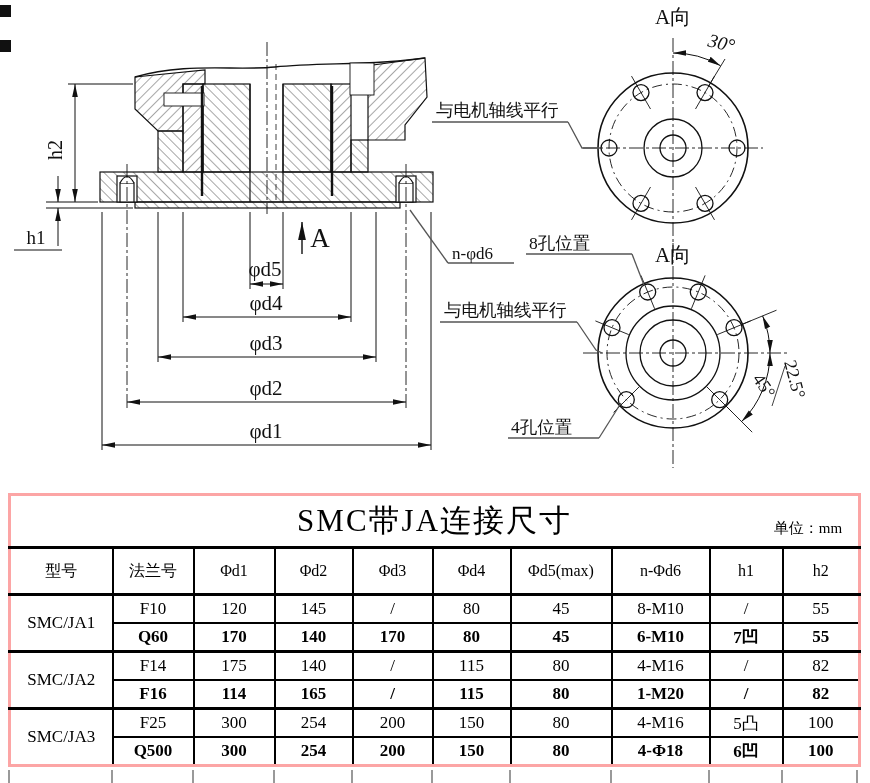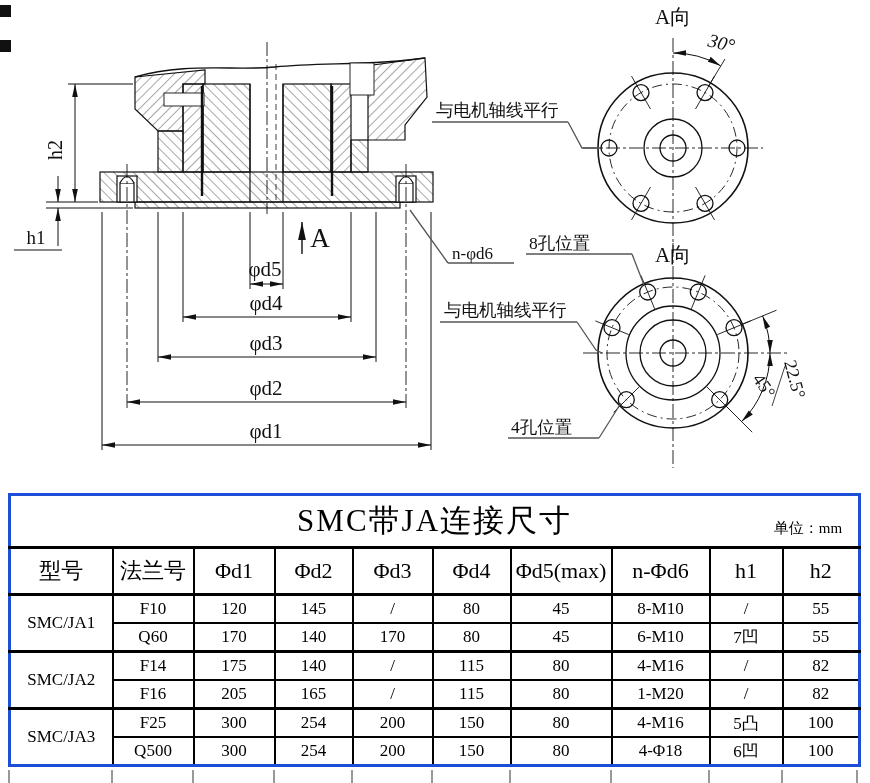--- a/index.html
+++ b/index.html
@@ -2,30 +2,30 @@
 <html><head>
 <meta charset="utf-8">
 <style>
   html,body{margin:0;padding:0;background:#fff;}
   body{width:870px;height:783px;position:relative;overflow:hidden;
        font-family:"Liberation Serif","DejaVu Serif",serif;color:#000;}
   #drawing{position:absolute;left:0;top:0;}
   .edge-mark{position:absolute;left:0;width:11px;height:12px;background:#111;}
   
   table.dim{position:absolute;left:8px;top:493px;width:850px;border-collapse:collapse;
-            table-layout:fixed;border:3px solid #1d4ed8;background:#fff;}
+            table-layout:fixed;border:3px solid #fca5a5;background:#fff;}
   table.dim td,table.dim th{border:2px solid #000;text-align:center;vertical-align:middle;
             font-weight:normal;padding:0;overflow:hidden;white-space:nowrap;}
   tr.title-row td{border-bottom:3px solid #000;height:50px;position:relative;}
   .tbl-title{font-size:31px;letter-spacing:2px;}
   .unit-note{position:absolute;right:16px;bottom:8px;font-size:15px;text-align:right;}
-  tr.head-row th{height:44px;font-size:22px;border-bottom:3px solid #000;font-family:Liberation Serif, serif;}
+  tr.head-row th{height:44px;font-size:16px;border-bottom:3px solid #000;font-family:Liberation Serif, serif;}
   tr.data-row td{height:26px;font-size:17px;}
   tr.grp-first td{border-top:3px solid #000;}
-  tr.grp-second td{border-top:1.5px solid #000;}
+  tr.grp-second td{border-top:1.5px solid #000;font-weight:bold;}
   td.model-cell{font-size:17px;}
   .stub{position:absolute;top:770px;height:13px;width:2px;background:#999;}
 </style>
 </head>
 <body>
 
 <div class="edge-mark" style="top:5px"></div>
 <div class="edge-mark" style="top:40px"></div>
 
 <svg id="drawing" width="870" height="490" viewBox="0 0 870 490">
@@ -266,21 +266,21 @@
     <td>140</td>
     <td>/</td>
     <td>115</td>
     <td>80</td>
     <td>4-M16</td>
     <td>/</td>
     <td>82</td>
   </tr>
   <tr class="data-row grp-second">
     <td>F16</td>
-    <td>205</td>
+    <td>114</td>
     <td>165</td>
     <td>/</td>
     <td>115</td>
     <td>80</td>
     <td>1-M20</td>
     <td>/</td>
     <td>82</td>
   </tr>
 
   <tr class="data-row grp-first">

